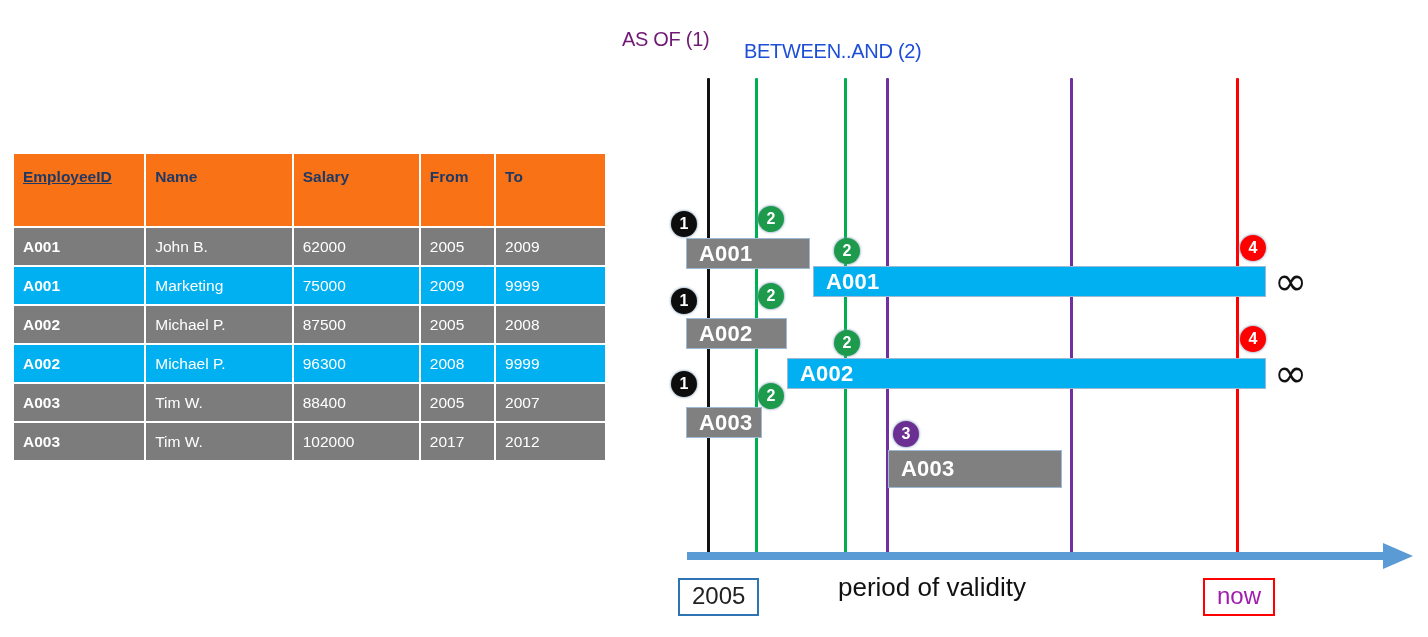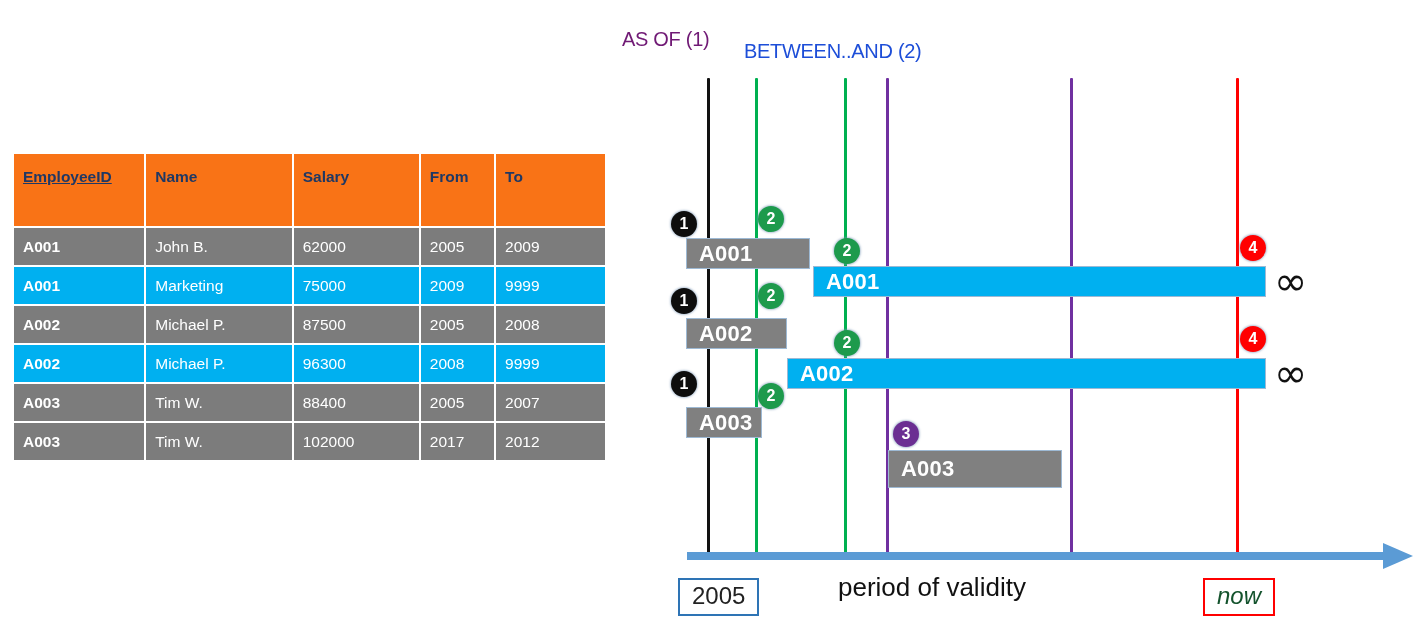--- a/index.html
+++ b/index.html
@@ -132,21 +132,21 @@
   }
 
   .axis-box {
     position: absolute;
     box-sizing: border-box;
     font-size: 24px;
     padding: 2px 12px 4px 12px;
     background: #fff;
   }
   #label-2005 { border: 2px solid #2E74B5; color: #222; left: 678px; top: 578px; }
-  #label-now  { border: 2px solid #FF0000; color: #14532d; left: 1203px; top: 578px; font-style: italic; }
+  #label-now  { border: 2px solid #FF0000; color: #a21caf; left: 1203px; top: 578px; }
 
   #label-period {
     position: absolute;
     left: 838px; top: 572px;
     font-size: 26px;
     color: #111;
     white-space: nowrap;
   }
 </style>
 </head>

